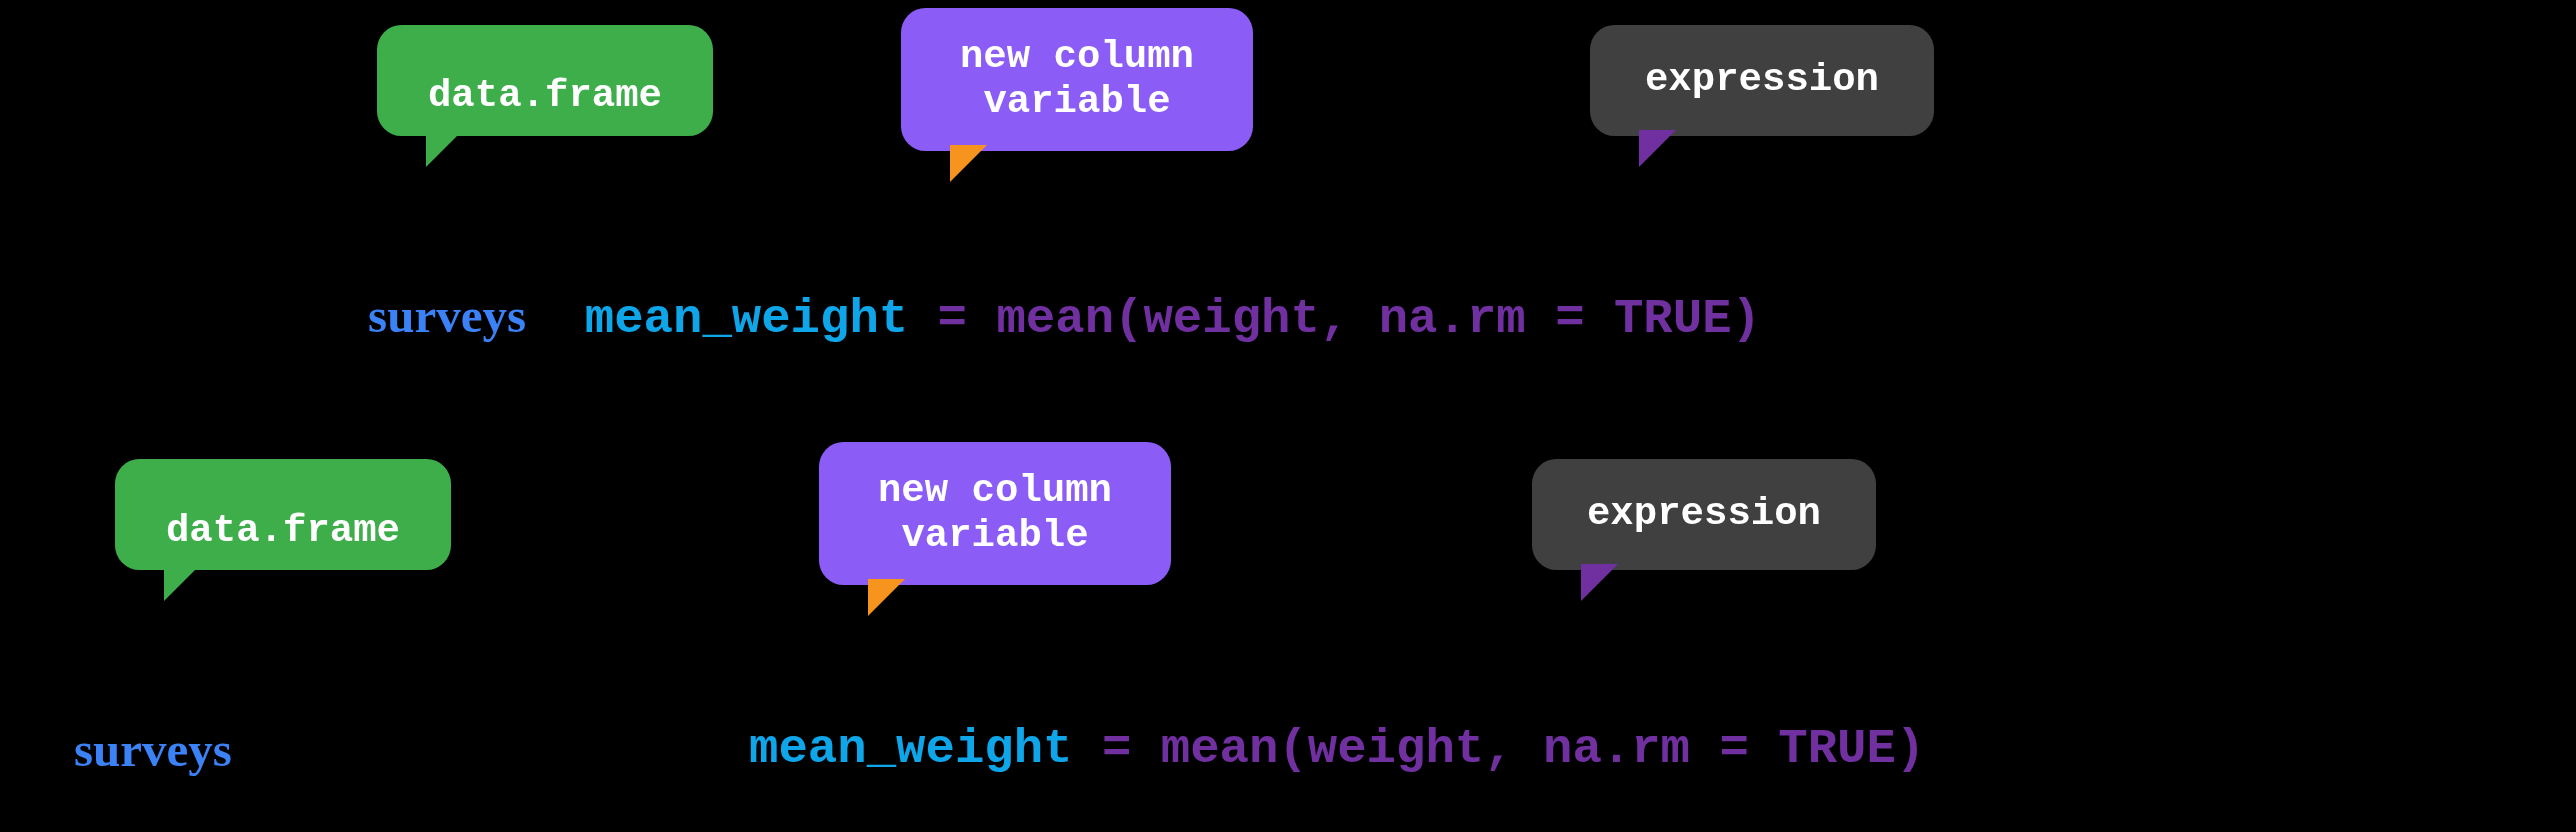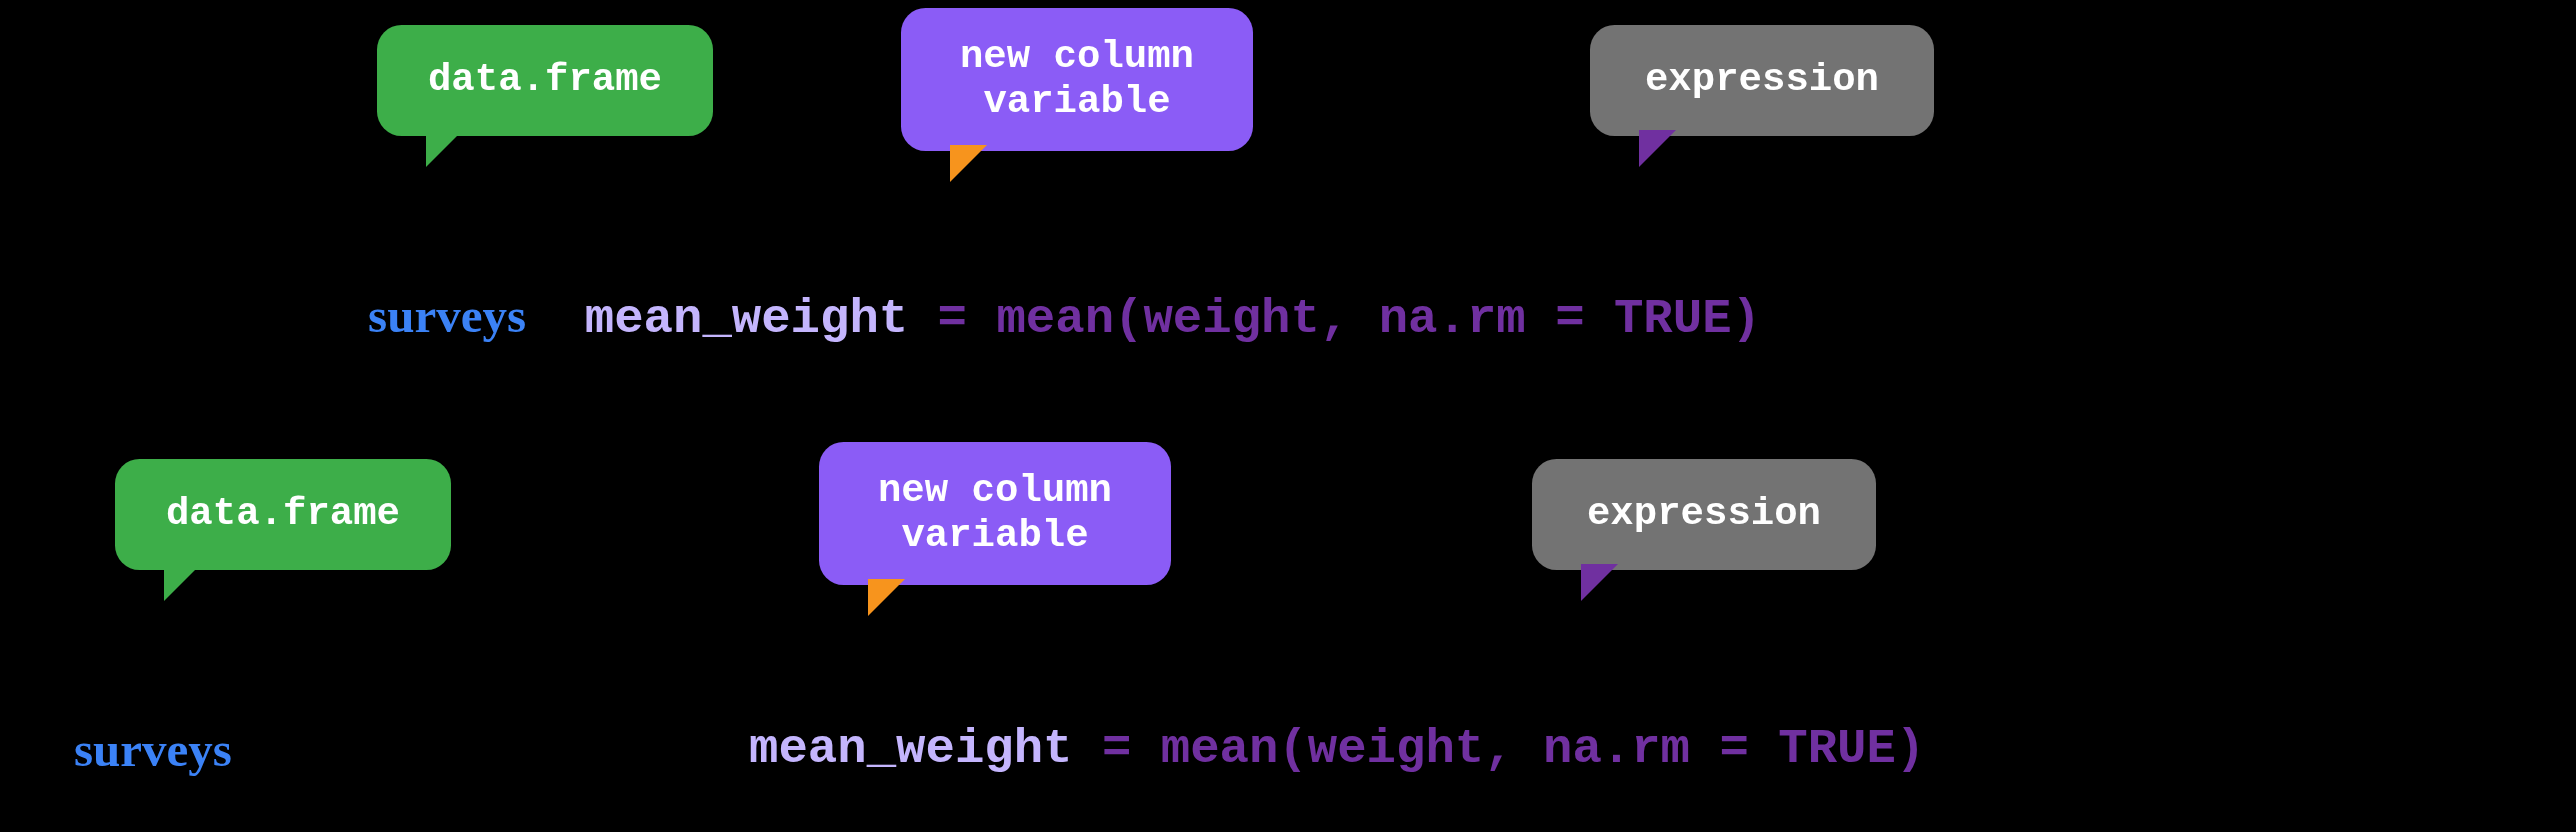--- a/index.html
+++ b/index.html
@@ -26,36 +26,36 @@
   }
   .bubble .tail {
     position: absolute;
     bottom: -31px;
     left: 49px;
     width: 0;
     height: 0;
     border-left: 0 solid transparent;
     border-right: 37px solid transparent;
   }
-  .green { background: #3DAE49; }
+  .green { background: #3DAE49; align-items: flex-end; }
   .green .tail { border-top: 37px solid #3DAE49; }
   .orange { background: #8b5cf6; }
   .orange .tail { border-top: 37px solid #F7941D; }
-  .purple { background: #737373; }
+  .purple { background: #404040; }
   .purple .tail { border-top: 37px solid #7030A0; }
 
   .codeline {
     position: absolute;
     font-size: 49px;
     font-weight: bold;
     white-space: nowrap;
     color: #000;
   }
   .t-green  { color: #3b82f6; font-family: Liberation Serif, serif; }
-  .t-orange { color: #c4b5fd; }
+  .t-orange { color: #0ea5e9; }
   .t-purple { color: #7030A0; }
   .t-black  { color: #000; }
 </style>
 </head>
 <body>
 
 <div class="bubble green" style="left:377px; top:24.6px; width:336px; height:111px;">
   <span>data.frame</span>
   <div class="tail"></div>
 </div>

